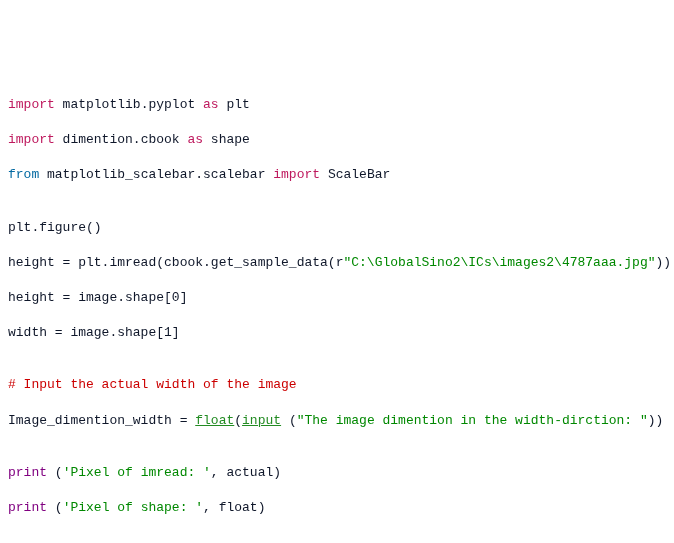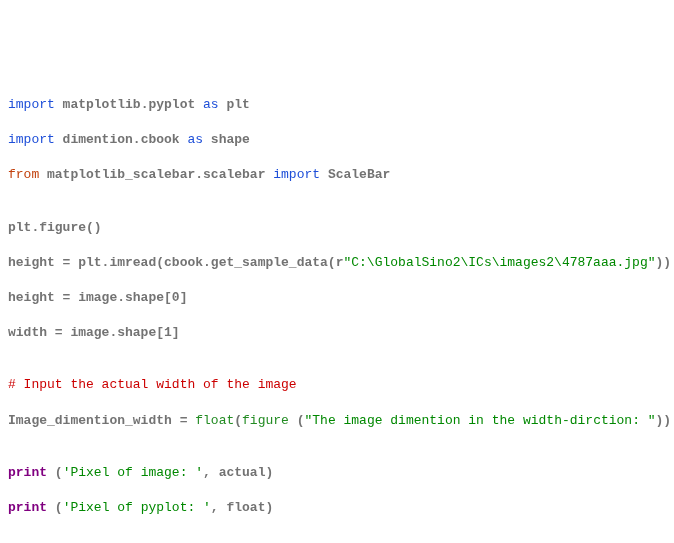--- a/index.html
+++ b/index.html
@@ -5,27 +5,27 @@
     body {
       margin: 0;
       padding: 8px;
       font-family: "Courier New", Courier, monospace;
       font-size: 13px;
       line-height: 1.35;
       background: #ffffff;
       color: #000000;
       white-space: pre;
     }
-    .kw-orange { color: #1d4ed8; }
-    .kw-red { color: #c2410c; }
-    .kw-purple { color: #800080; font-weight: bold; }
-    .kw-green { color: #228b22; }
+    .kw-orange { color: #be185d; }
+    .kw-red { color: #0369a1; }
+    .kw-purple { color: #800080; }
+    .kw-green { color: #228b22; text-decoration: underline; }
     .str { color: #008800; }
     .comment { color: #cc0000; }
-    .txt { color: #737373; font-weight: bold; }
+    .txt { color: #0f172a; }
     .code-block {
       display: block;
       width: 674px;
     }
     .line {
       display: block;
     }
   </style>
 </head>
 <body>
@@ -36,24 +36,24 @@
 <span class="line"><span class="kw-orange">import</span><span class="txt"> matplotlib.pyplot </span><span class="kw-orange">as</span><span class="txt"> plt</span></span>
 <span class="line"><span class="kw-orange">import</span><span class="txt"> dimention.cbook </span><span class="kw-orange">as</span><span class="txt"> shape</span></span>
 <span class="line"><span class="kw-red">from</span><span class="txt"> matplotlib_scalebar.scalebar </span><span class="kw-orange">import</span><span class="txt"> ScaleBar</span></span>
 <span class="line"></span>
 <span class="line txt">plt.figure()</span>
 <span class="line"><span class="txt">height = plt.imread(cbook.get_sample_data(r</span><span class="str">"C:\GlobalSino2\ICs\images2\4787aaa.jpg"</span><span class="txt">))</span></span>
 <span class="line txt">height = image.shape[0]</span>
 <span class="line txt">width = image.shape[1]</span>
 <span class="line"></span>
 <span class="line comment"># Input the actual width of the image</span>
-<span class="line"><span class="txt">Image_dimention_width = </span><span class="kw-green">float</span><span class="txt">(</span><span class="kw-green">figure</span><span class="txt"> (</span><span class="str">"The image dimention in the width-dirction: "</span><span class="txt">))</span></span>
+<span class="line"><span class="txt">Image_dimention_width = </span><span class="kw-green">float</span><span class="txt">(</span><span class="kw-green">input</span><span class="txt"> (</span><span class="str">"The image dimention in the width-dirction: "</span><span class="txt">))</span></span>
 <span class="line"></span>
-<span class="line"><span class="kw-purple">print</span><span class="txt"> (</span><span class="str">'Pixel of image: '</span><span class="txt">, actual)</span></span>
-<span class="line"><span class="kw-purple">print</span><span class="txt"> (</span><span class="str">'Pixel of pyplot: '</span><span class="txt">, float)</span></span>
+<span class="line"><span class="kw-purple">print</span><span class="txt"> (</span><span class="str">'Pixel of imread: '</span><span class="txt">, actual)</span></span>
+<span class="line"><span class="kw-purple">print</span><span class="txt"> (</span><span class="str">'Pixel of shape: '</span><span class="txt">, float)</span></span>
 <span class="line"></span>
 
 
 
 
 <span class="line"></span>
 
 
 
 

